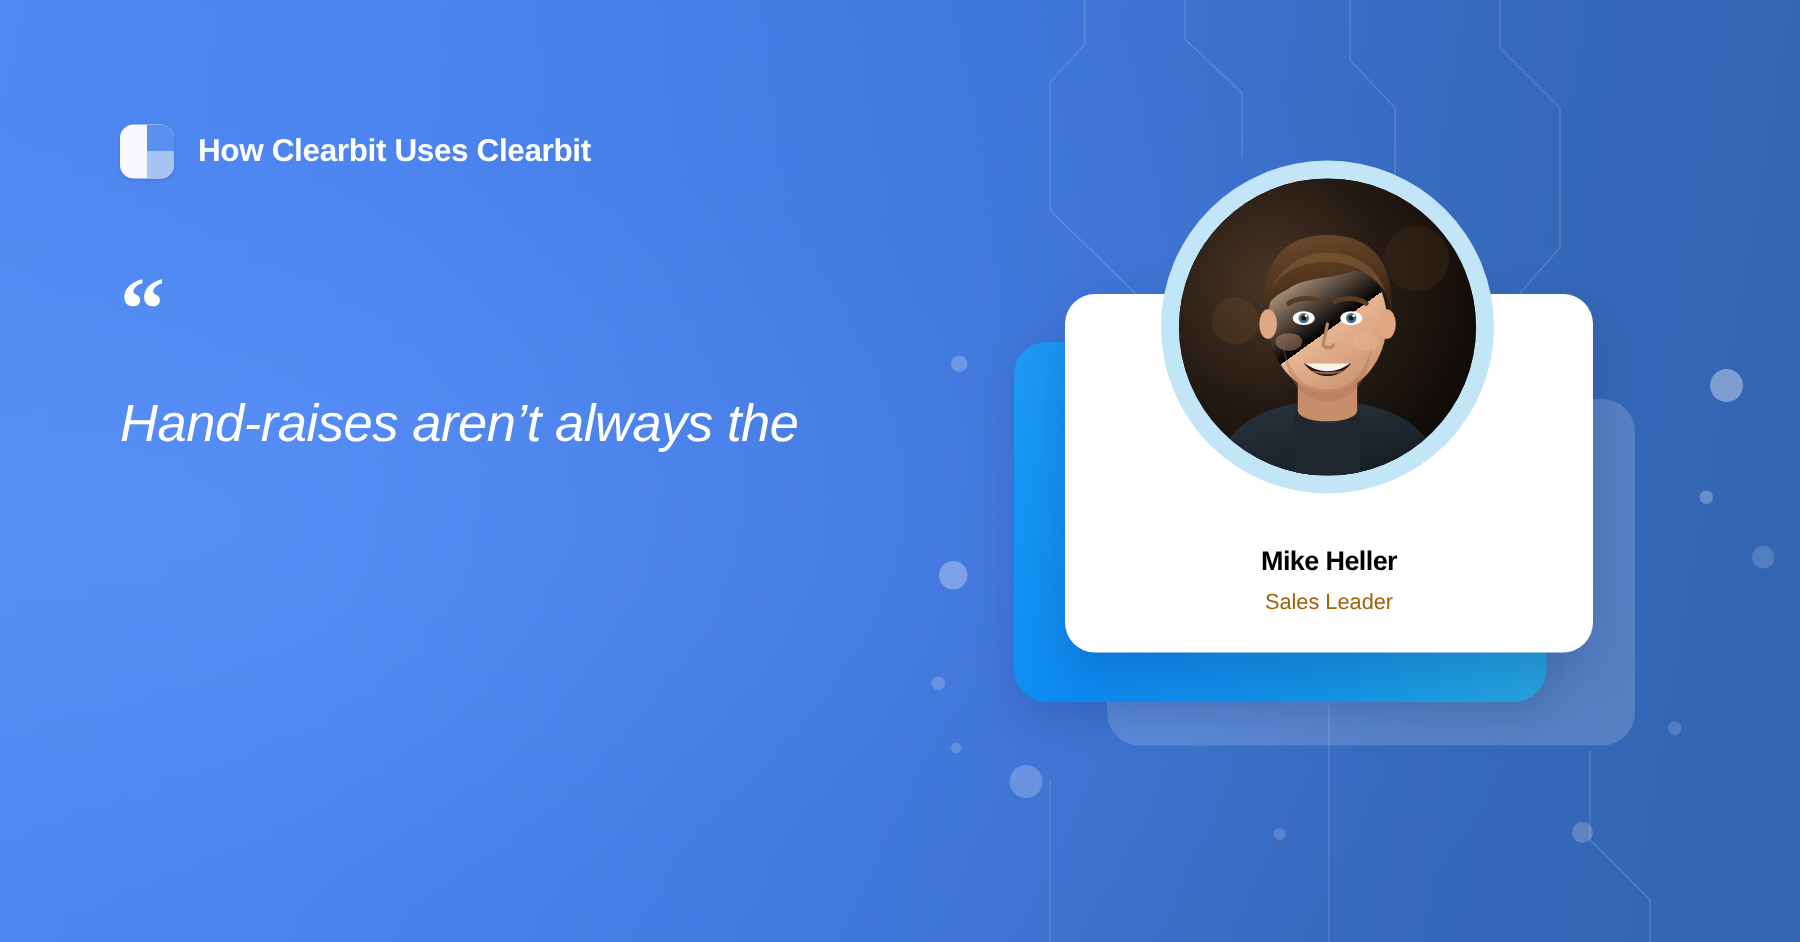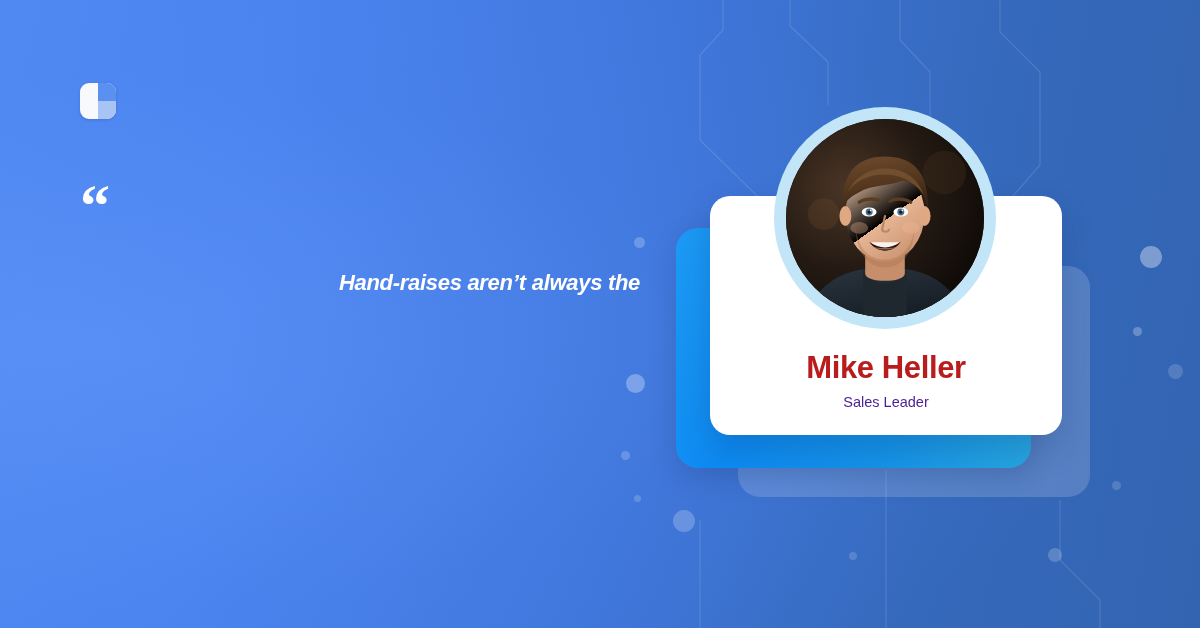--- a/index.html
+++ b/index.html
@@ -63,26 +63,25 @@
     font-size:60px;
     font-weight:bold;
     line-height:0.6;
     letter-spacing:-1px;
     font-family:"Liberation Serif", serif;
     height:42px;
   }
   .quote-text {
     margin-top:24px;
     color:#ffffff;
-    font-size:22px;
-    font-weight:bold;
+    font-size:35px;
+    font-weight:normal;
     font-style:italic;
     line-height:58px;
     letter-spacing:-0.3px;
-    text-align:right;
   }
   .quote-text .ln { display:block; white-space:nowrap; }
 
   
   .card-stack { position:absolute; left:0; top:0; width:1200px; height:628px; pointer-events:none; }
   .card-stack > * { pointer-events:auto; }
 
   .card-back {
     position:absolute;
     left:738px; top:266px;
@@ -121,29 +120,29 @@
   .avatar-photo {
     position:relative;
     width:100%; height:100%;
     border-radius:50%;
     overflow:hidden;
     background:#20150f;
   }
   .avatar-photo svg { display:block; width:100%; height:100%; }
 
   .person-name {
-    color:#b91c1c;
-    font-size:31px;
+    color:#000000;
+    font-size:18px;
     font-weight:bold;
     letter-spacing:-0.4px;
     line-height:1;
   }
   .person-role {
     margin-top:12px;
-    color:#4c1d95;
+    color:#a16207;
     font-size:14.5px;
     font-weight:normal;
     line-height:1;
   }
 </style>
 </head>
 <body>
 
 <div class="stage">
 
@@ -173,20 +172,21 @@
     <span class="dot" style="left:1112px; top:481px; width:9px; height:9px; background:rgba(255,255,255,0.16);"></span>
     <span class="dot" style="left:1048px; top:548px; width:14px; height:14px; background:rgba(255,255,255,0.20);"></span>
     <span class="dot" style="left:849px; top:552px; width:8px; height:8px; background:rgba(255,255,255,0.16);"></span>
   </div>
 
   <div class="header">
     <div class="logo-mark">
       <div class="logo-q-tr"></div>
       <div class="logo-q-br"></div>
     </div>
+    <div class="header-title">How Clearbit Uses Clearbit</div>
   </div>
 
   <div class="quote-block">
     <div class="quote-mark">“</div>
     <div class="quote-text">
       <span class="ln">Hand-raises aren’t always the</span>
     </div>
   </div>
 
   <div class="card-stack">

